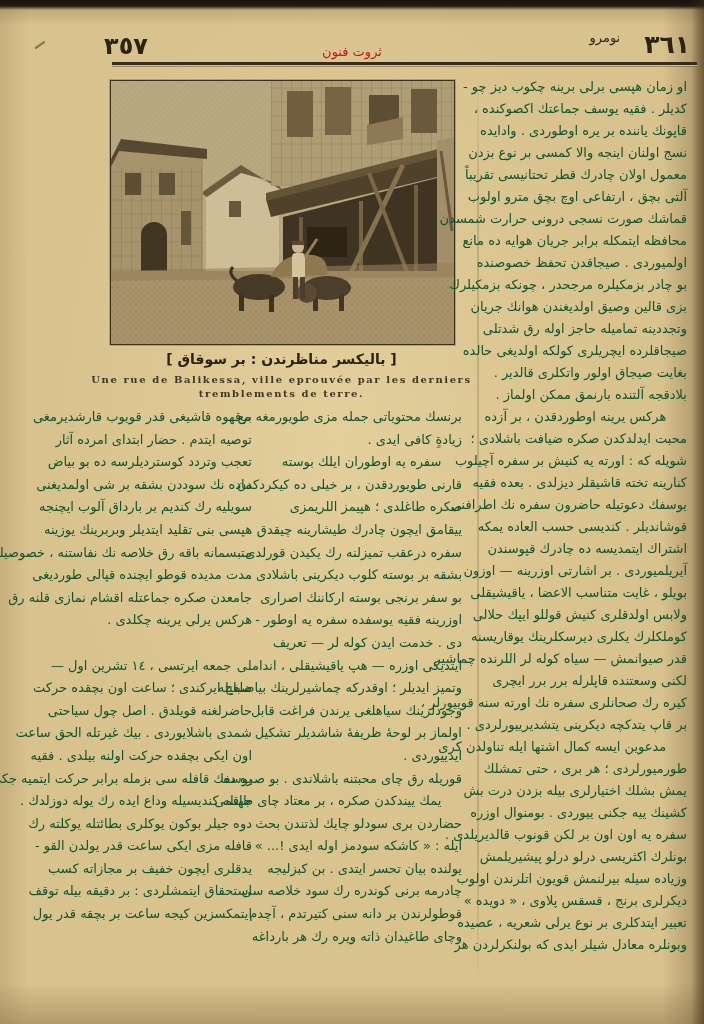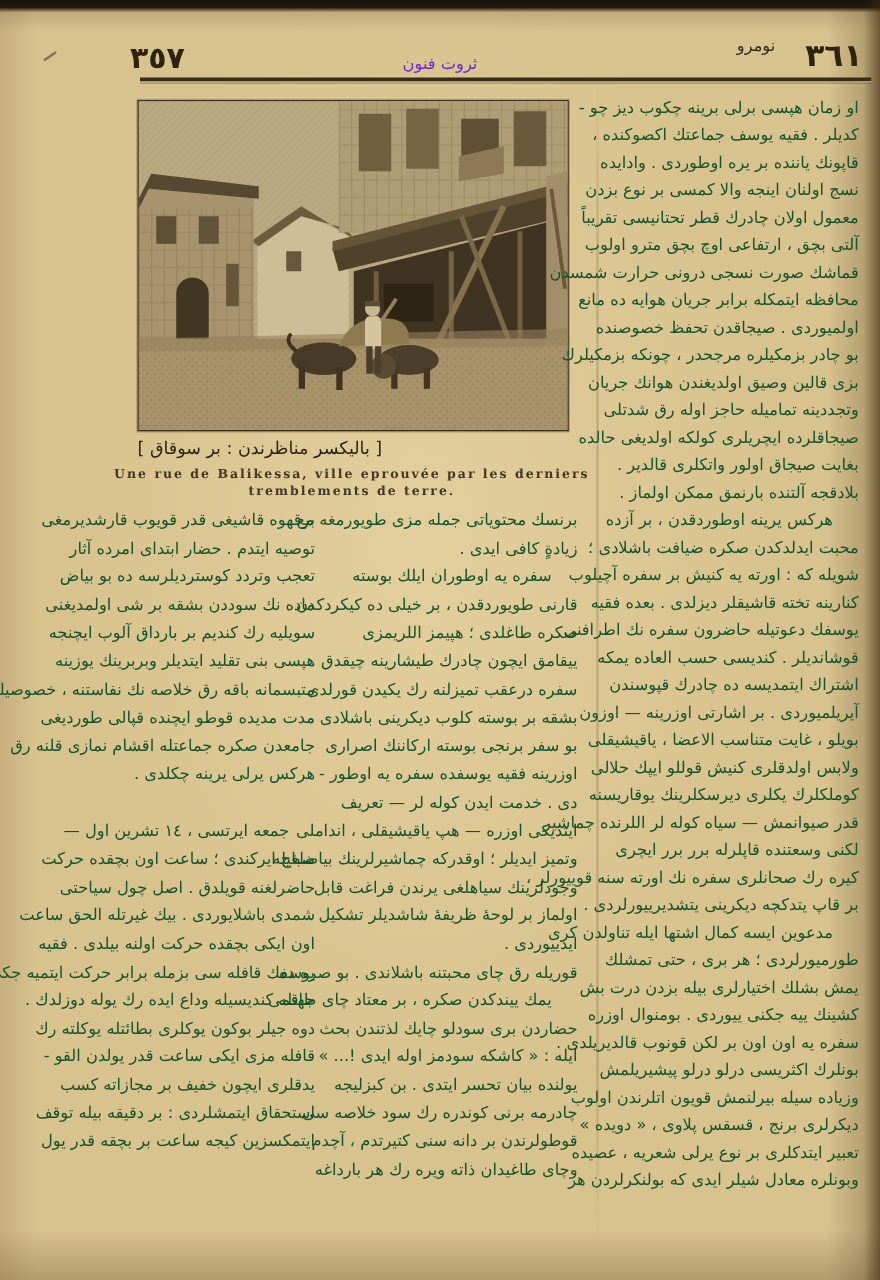--- a/index.html
+++ b/index.html
@@ -17,34 +17,34 @@
     background:linear-gradient(to bottom,#19130c 0%, #241b10 60%, rgba(36,27,16,0) 100%);}
   .edge-right{position:absolute;right:0;top:0;width:13px;height:1024px;
     background:linear-gradient(to right, rgba(0,0,0,0), rgba(62,43,20,.55));}
   .crease{position:absolute;left:477px;top:68px;width:2px;height:922px;
     background:linear-gradient(to bottom, rgba(0,0,0,0), rgba(96,72,38,.22) 15%, rgba(96,72,38,.22) 85%, rgba(0,0,0,0));}
   .pen-mark{position:absolute;left:34px;top:44px;width:12px;height:2px;background:rgba(70,50,30,.55);
     transform:rotate(-35deg);border-radius:2px;}
 
   
   .pagenum-left{position:absolute;left:104px;top:32px;font-size:24px;font-weight:bold;letter-spacing:1px;}
-  .masthead{position:absolute;left:252px;top:44px;width:200px;text-align:center;font-size:13px;color:#6d28d9;}
+  .masthead{position:absolute;left:252px;top:44px;width:200px;text-align:center;font-size:13px;color:#b91c1c;}
   .issue{position:absolute;right:14px;top:30px;display:flex;align-items:flex-start;gap:24px;}
   .issue-label{font-size:13px;color:#33281a;}
   .issue-number{font-size:25px;font-weight:bold;letter-spacing:1px;}
   .header-rule{position:absolute;left:112px;top:62px;width:585px;height:3px;
     background:#372c1b;box-shadow:0 1px 0 rgba(216,194,142,.9), 0 2px 0 rgba(55,44,27,.35);}
 
   
   .photo{position:absolute;left:110px;top:80px;width:343px;height:263px;
     border:1px solid #39301f;background:#b4a783;box-shadow:0 0 0 1px rgba(120,100,60,.4);}
   .photo svg{display:block;width:100%;height:100%;}
 
-  .caption-ota{position:absolute;left:110px;top:351px;width:343px;text-align:left;
-    font-size:14px;font-weight:normal;color:#2c2212;direction:rtl;}
+  .caption-ota{position:absolute;left:110px;top:351px;width:343px;text-align:center;
+    font-size:14px;font-weight:bold;color:#2c2212;direction:rtl;}
   .caption-fr{position:absolute;left:80px;width:403px;text-align:center;
     font-family:"DejaVu Serif",serif;font-size:10px;letter-spacing:1.6px;color:#423726;font-weight:bold;}
   .caption-fr.l1{top:374px;}
   .caption-fr.l2{top:388px;}
 
   
   .col{position:absolute;direction:rtl;font-size:13px;color:#14532d;}
   .col .line{white-space:nowrap;text-align:start;overflow:visible;}
   .col-right{right:17px;top:76px;width:200px;}
   .col-right .line{height:22px;line-height:22px;}

